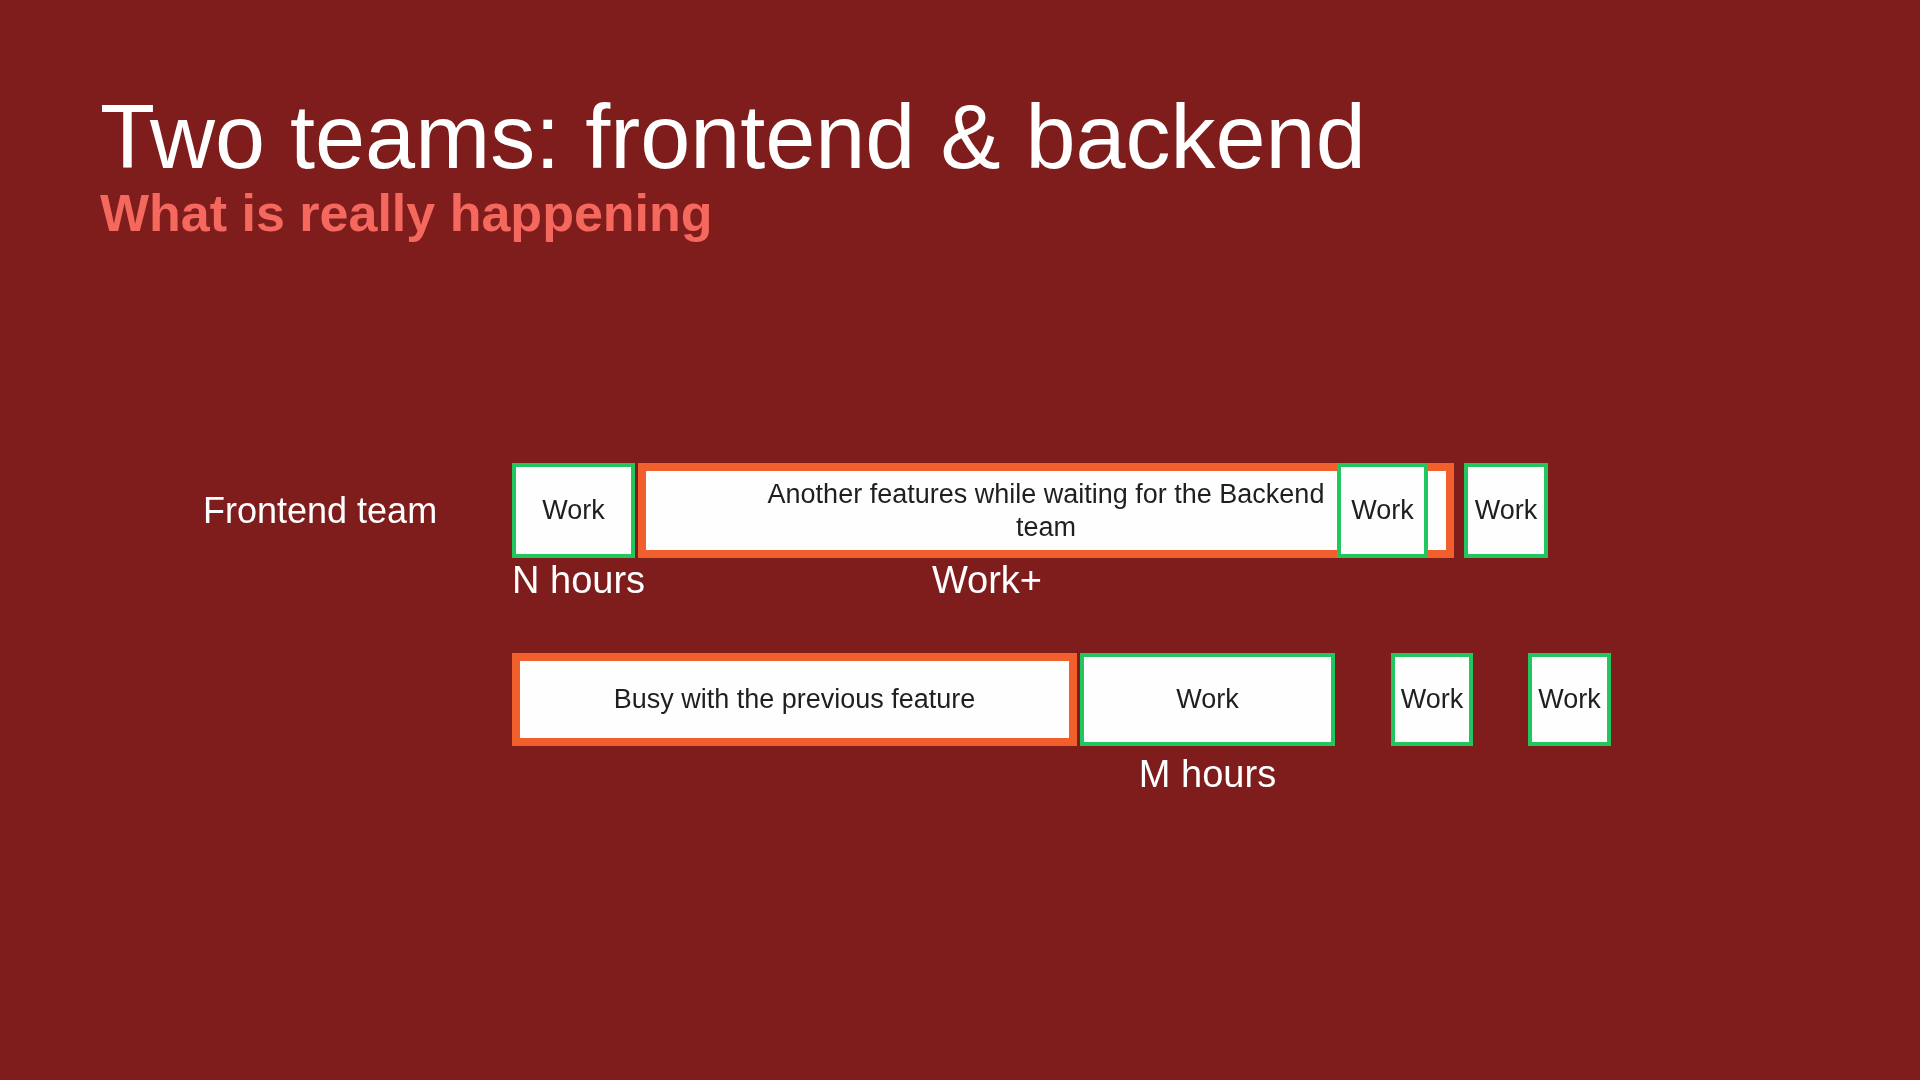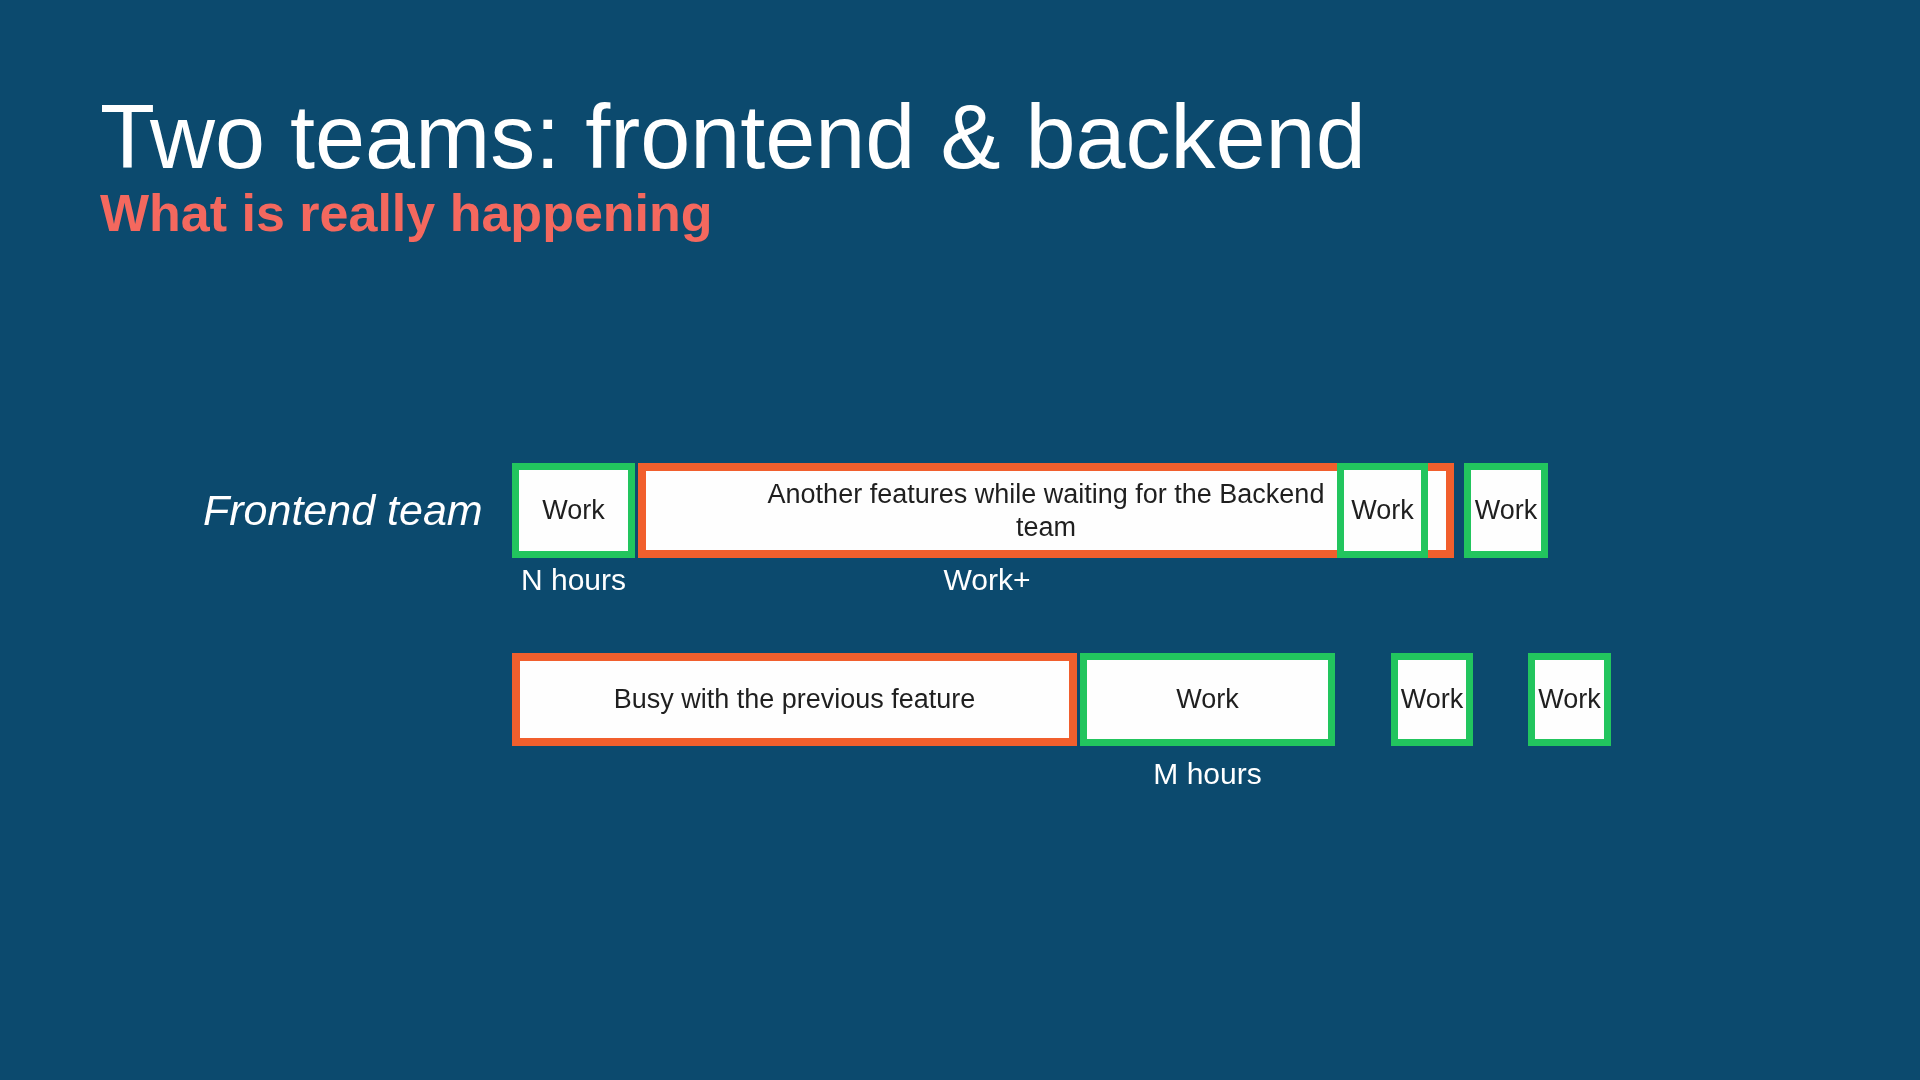--- a/index.html
+++ b/index.html
@@ -1,54 +1,53 @@
 <!DOCTYPE html>
 <html><head>
 <meta charset="utf-8">
 <style>
   html,body{margin:0;padding:0;background:#000;}
   .slide{
     position:relative;
     width:1920px;height:1080px;
-    background:#0c4a6e;
+    background:#7f1d1d;
     overflow:hidden;
     font-family:"Liberation Sans", sans-serif;
   }
   .title{
     position:absolute;left:100px;top:83px;
     font-size:90px;line-height:1.2;font-weight:500;
     color:#ffffff;white-space:nowrap;
   }
   .subtitle{
     position:absolute;left:100px;top:182px;
     font-size:52px;line-height:1.2;font-weight:700;
     color:#f4685e;white-space:nowrap;
   }
   .row-label{
     position:absolute;left:203px;
     display:flex;align-items:center;
-    color:#ffffff;font-size:43px;
+    color:#ffffff;font-size:36px;
     white-space:nowrap;
-    font-style:italic;
   }
   .box{
     position:absolute;
     box-sizing:border-box;
     background:#fefefe;
     display:flex;align-items:center;justify-content:center;
     text-align:center;
     color:#1f1f1f;
     font-size:27px;line-height:1.2;
     white-space:pre-line;
   }
-  .box.lime{border:7px solid #22c55e;}
+  .box.lime{border:4px solid #22c55e;}
   .box.orange{border:8px solid #f15f2d;}
   .caption{
     position:absolute;
-    color:#ffffff;font-size:30px;line-height:36px;
+    color:#ffffff;font-size:38px;line-height:36px;
     text-align:center;white-space:nowrap;
   }
   
   .fe{top:463px;height:95px;}
   .fe-label{top:463px;height:95px;}
   .fe1{left:512px;width:123px;}
   .fe2{left:638px;width:816px;}
   .fe3{left:1337px;width:91px;}
   .fe4{left:1464px;width:84px;}
   .cap-n{left:512px;width:123px;top:562px;}

